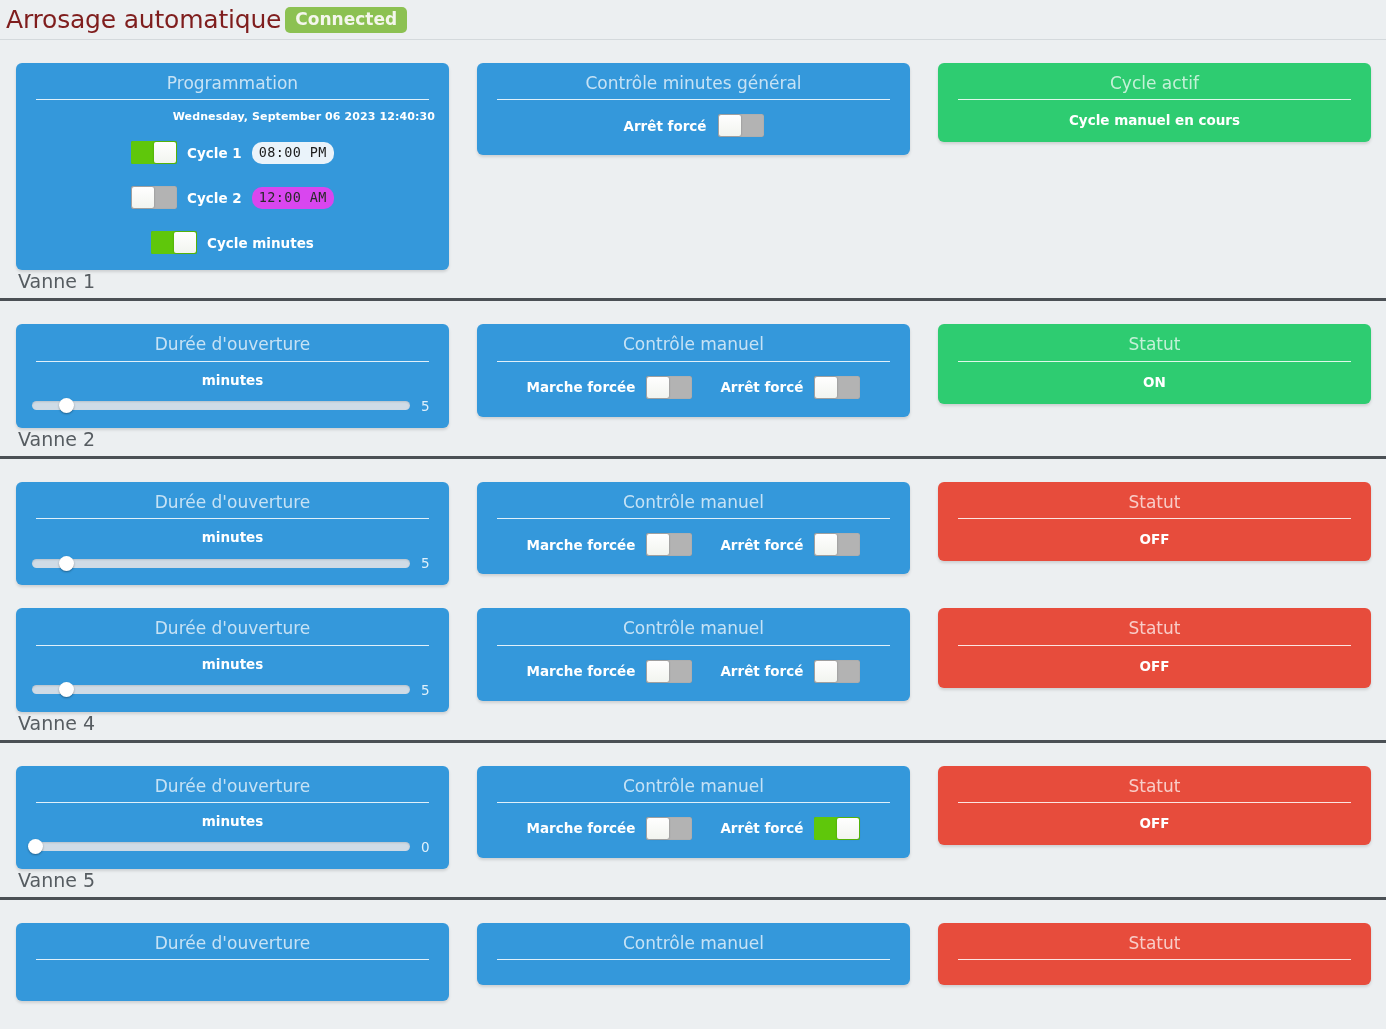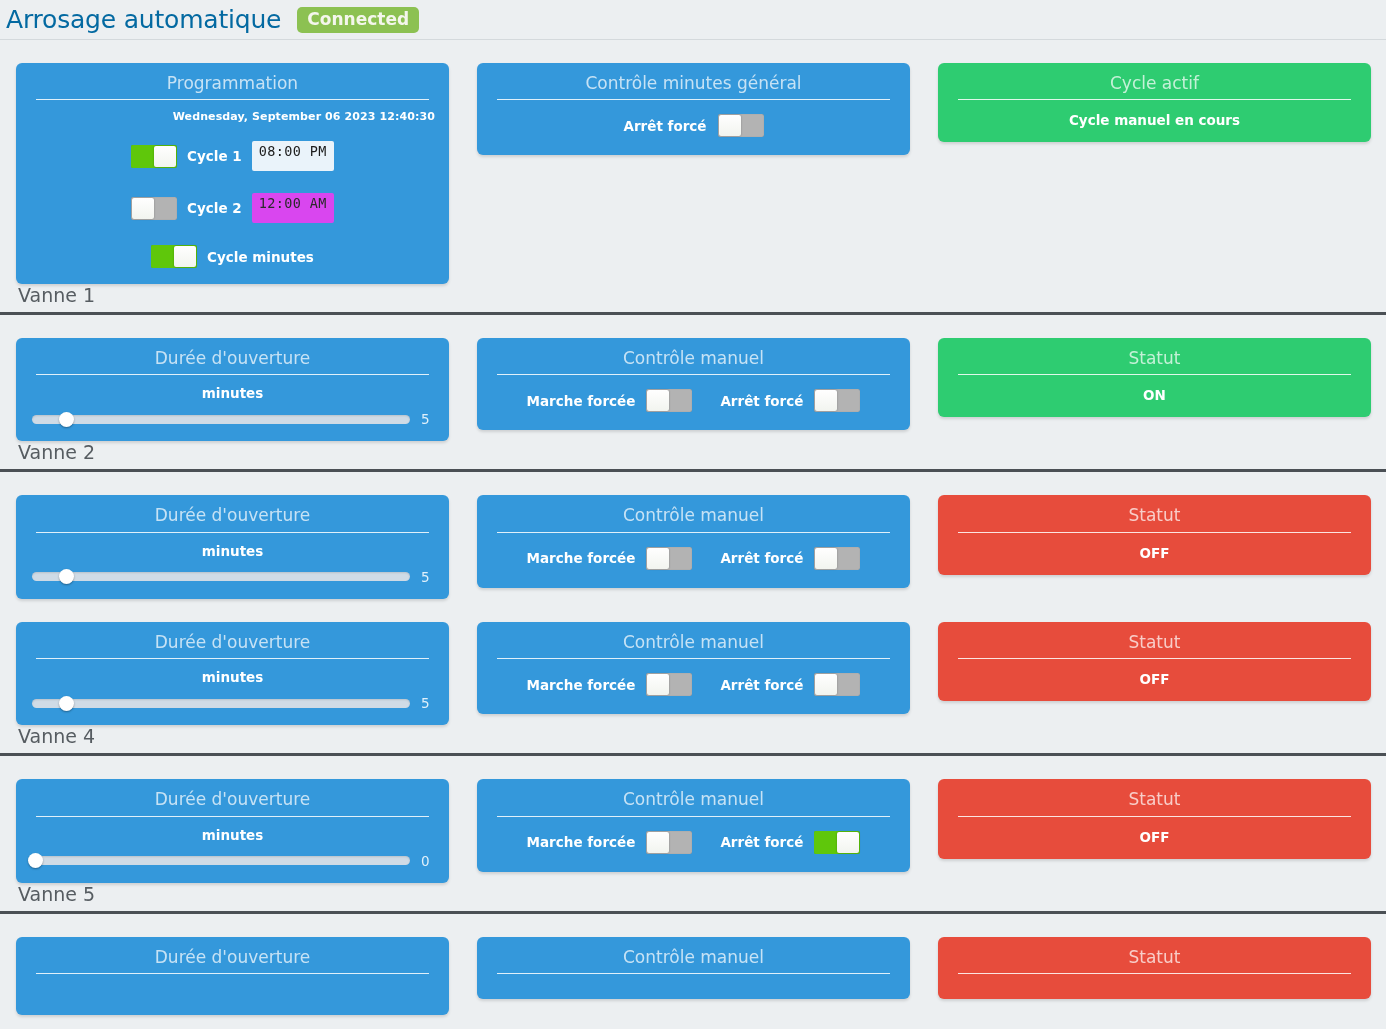--- a/index.html
+++ b/index.html
@@ -17,26 +17,26 @@
     height: 40px;
     display: flex; align-items: center;
     padding: 0 0 0 6px;
     border-bottom: 1px solid #d4d9dc;
     background: #eceff1;
   }
   .app-title {
     font-family: "DejaVu Sans", sans-serif;
     font-size: 25px;
     font-weight: 400;
-    color: #0369a1;
+    color: #7f1d1d;
     letter-spacing: -0.2px;
     white-space: nowrap;
   }
   .badge {
-    margin-left: 16px;
+    margin-left: 4px;
     background: #8cc152;
     color: #f4f6ec;
     font-size: 17px;
     font-weight: bold;
     padding: 4px 10px 5px 10px;
     border-radius: 5px;
     line-height: 1;
     white-space: nowrap;
   }
 
@@ -124,22 +124,22 @@
     width: 24px; height: 100%;
     background: #5fc70b;
     border-radius: 2px 0 0 2px;
   }
 
   
   .time-input {
     font-family: "DejaVu Sans Mono", monospace;
     font-size: 13.5px;
     letter-spacing: 0.4px;
-    padding: 3px 7px 12px 7px;
-    border-radius: 2px;
+    padding: 3px 7px 4px 7px;
+    border-radius: 10px;
     border: none;
     color: #1d1d1d;
     background: #eaf3fa;
     line-height: 1.1;
     white-space: nowrap;
   }
   .time-input.disabled {
     background: #d946ef;
     color: #2a2a2a;
   }

